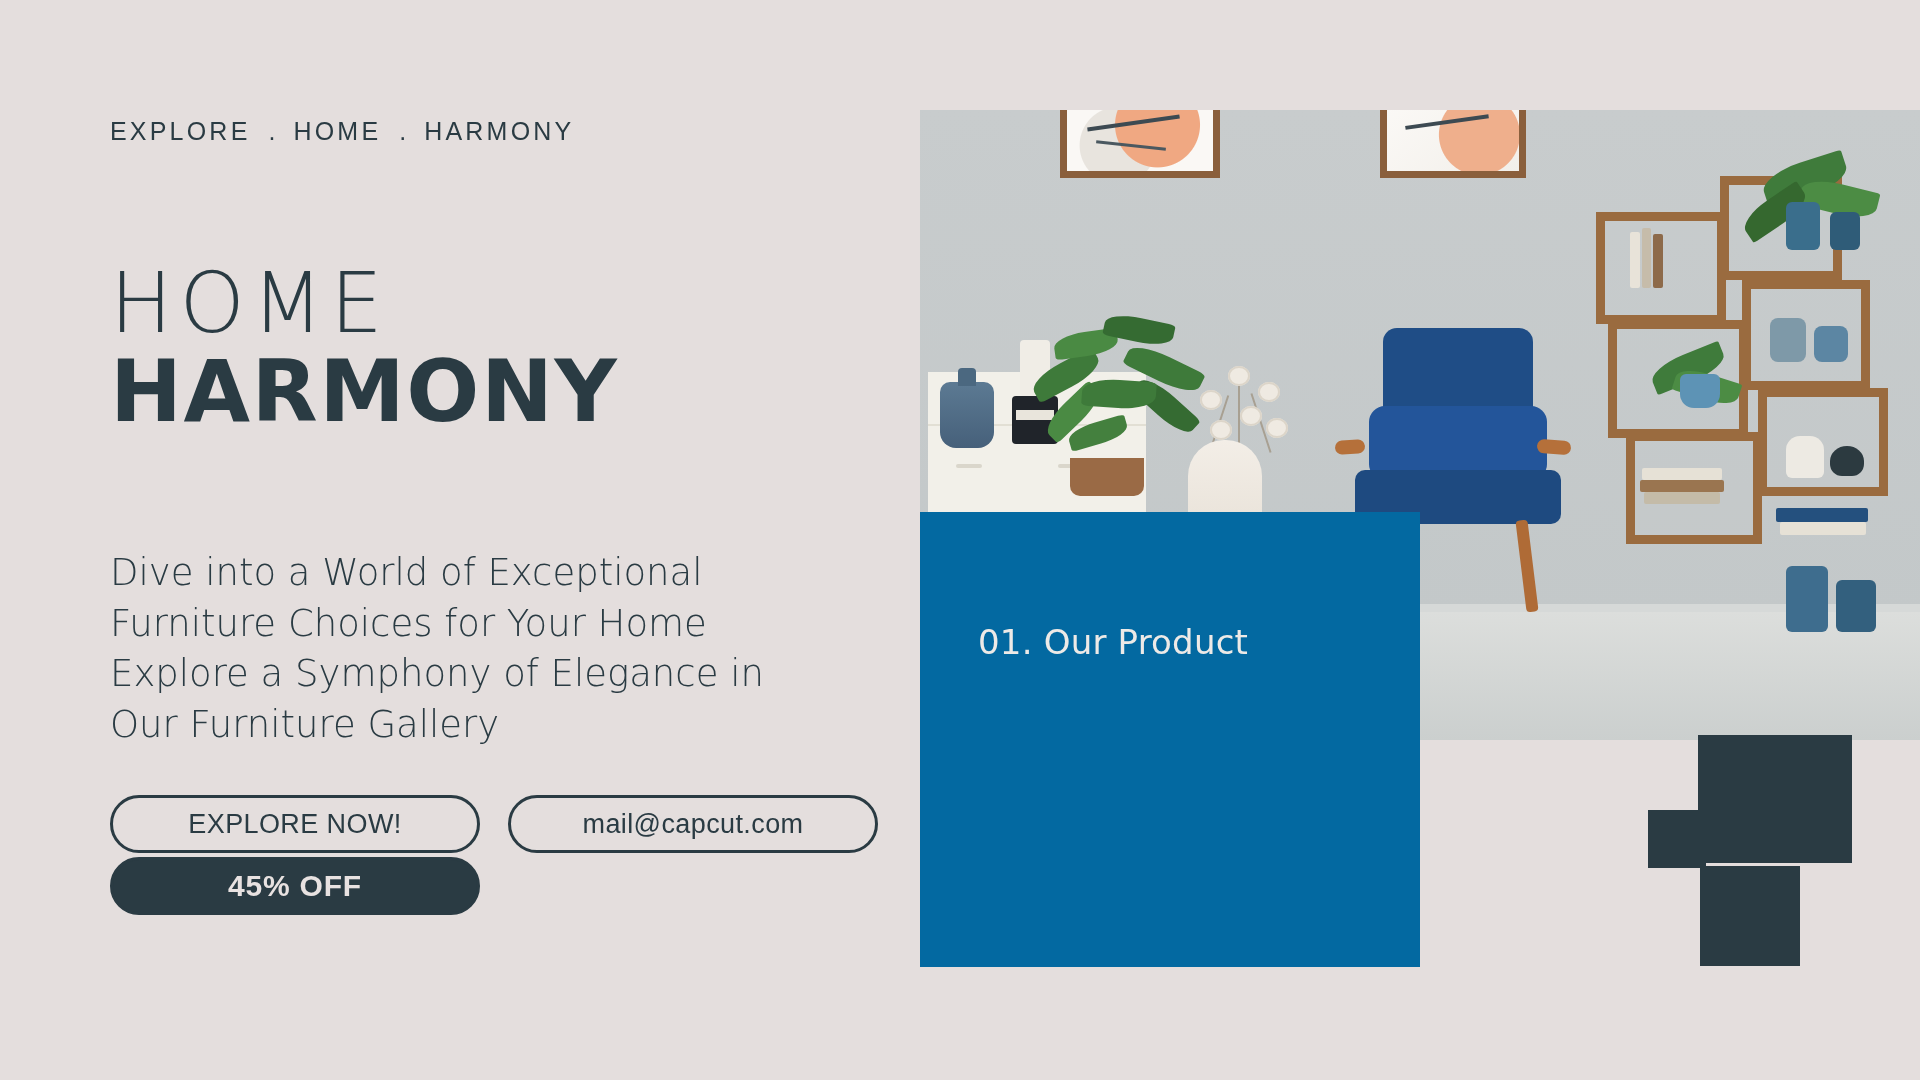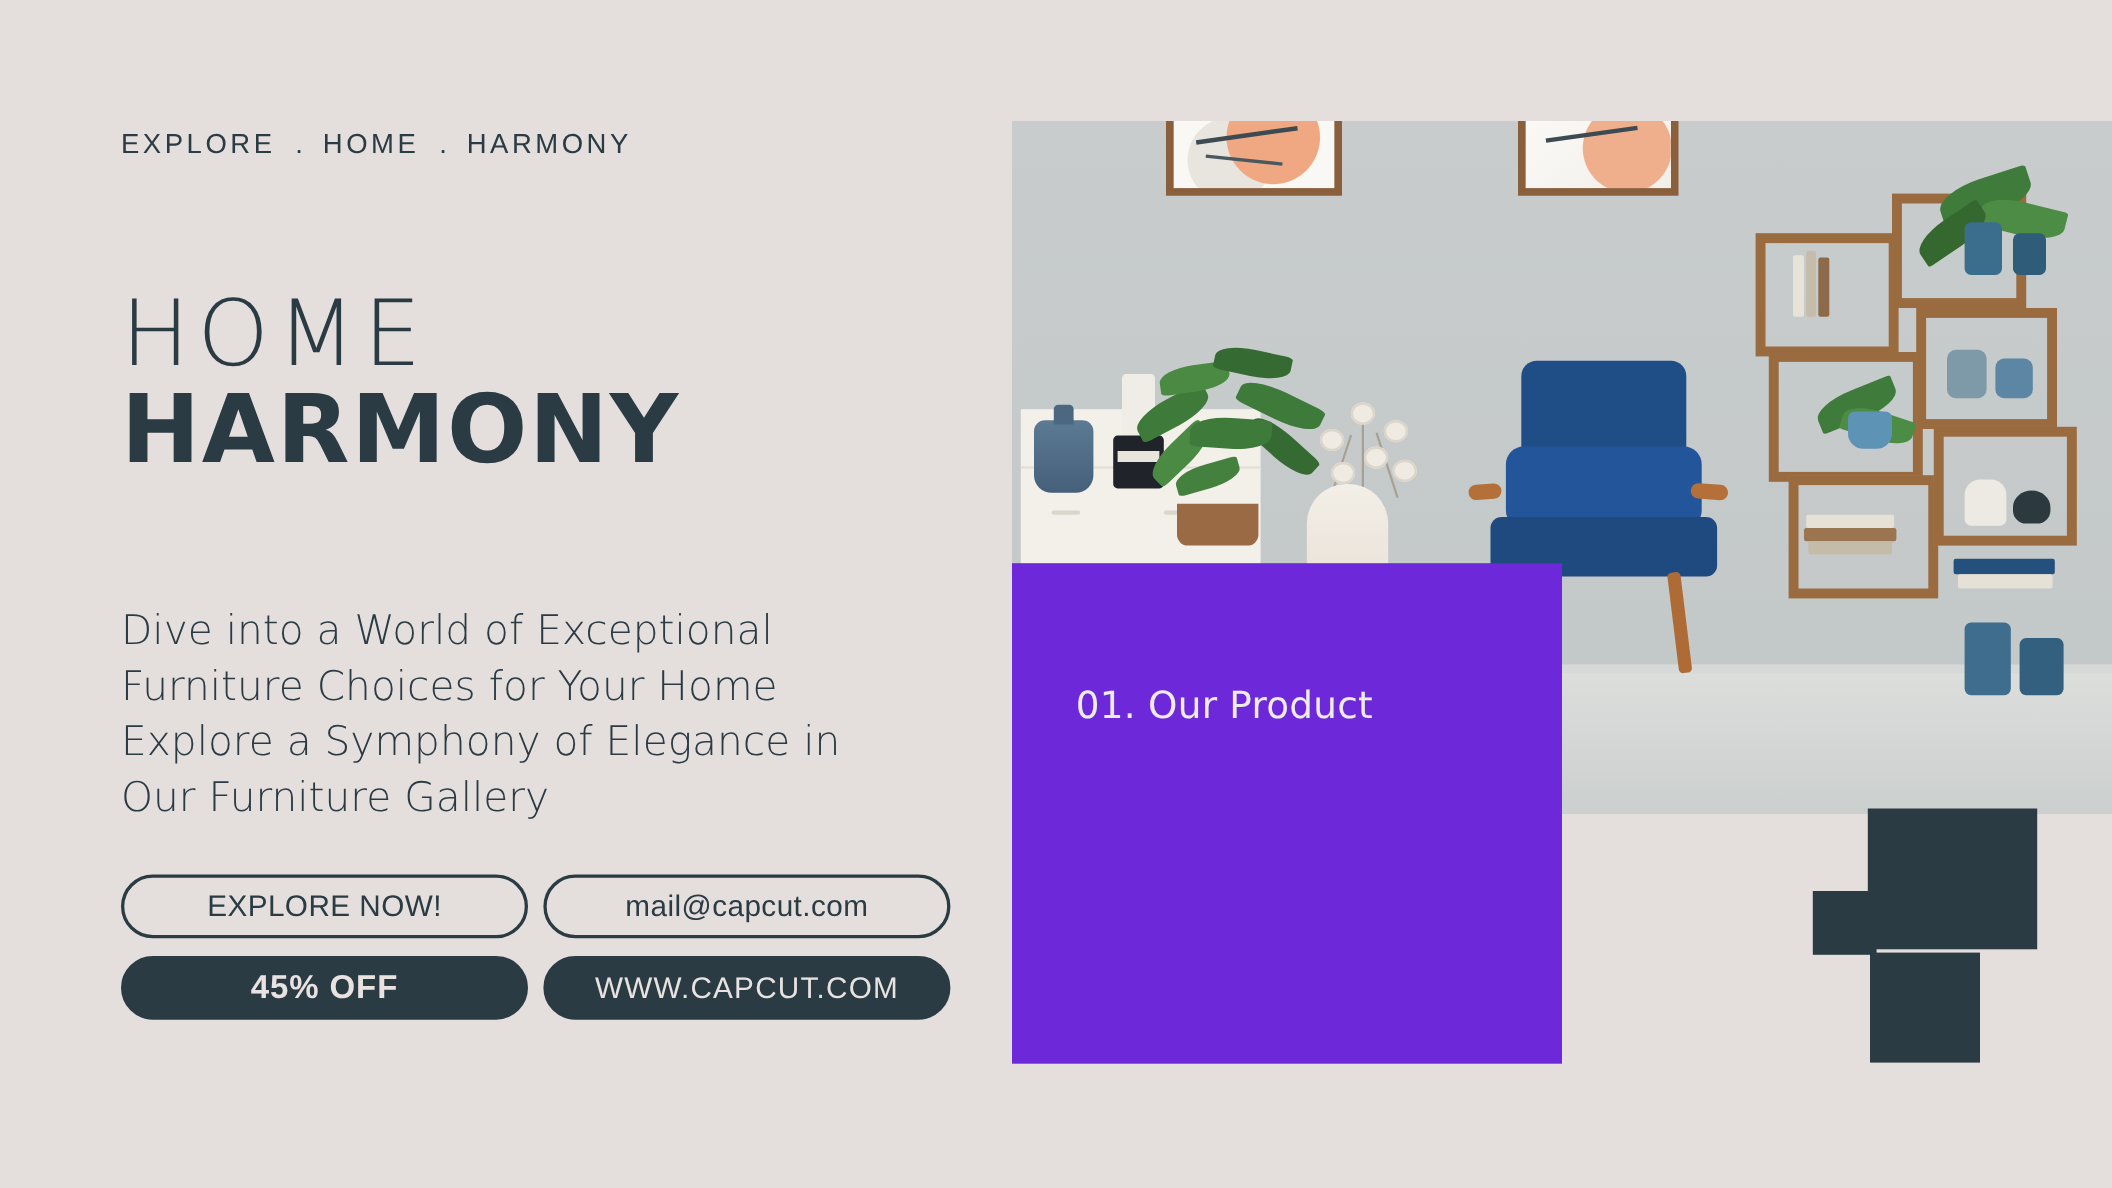--- a/index.html
+++ b/index.html
@@ -33,21 +33,21 @@
     font-family:"DejaVu Sans", sans-serif;
   }
 
   .lede {
     position:absolute; left:0; top:548px; width:725px;
     font-size:37px; font-weight:300; line-height:1.37;
     color:#2A3B43; font-family:"DejaVu Sans", sans-serif;
   }
 
   .btn-grid { position:absolute; left:0; top:795px; }
-  .btn-row { display:flex; gap:14px; margin-bottom:16px; }
+  .btn-row { display:flex; gap:28px; margin-bottom:4px; }
   .btn {
     height:58px; display:flex; align-items:center; justify-content:center;
     border-radius:40px; white-space:nowrap; cursor:pointer;
   }
   .btn-outline {
     border:3px solid #2A3B43; background:transparent; color:#2A3B43;
   }
   .btn-fill { background:#2A3B43; color:#E8E2E1; border:3px solid #2A3B43; }
   .w-explore { width:370px; }
   .w-mail    { width:370px; }
@@ -108,21 +108,21 @@
 
   .shelf { position:absolute; right:0; top:58px; width:330px; height:520px; }
   .shelf-box { position:absolute; border:9px solid #9A6B3F; background:rgba(200,204,205,0.25); }
   .book { position:absolute; border-radius:2px; }
   .greenery { position:absolute; border-radius:50% 6% 50% 6%; background:#3F7B3B; }
   .obj { position:absolute; border-radius:6px; }
 
   
   .card {
     position:absolute; left:920px; top:512px; width:500px; height:455px;
-    background:#6d28d9; padding:110px 52px 0 58px;
+    background:#0369a1; padding:110px 52px 0 58px;
   }
   .card-title { font-size:34px; font-weight:400; color:#EDEAE7; letter-spacing:0.2px;
     font-family:"DejaVu Sans", sans-serif; }
   .card-desc { margin-top:30px; font-size:23px; font-weight:300; line-height:1.43;
     color:#DEDAD6; width:370px; font-family:"DejaVu Sans", sans-serif; }
 
   
   .sq { position:absolute; background:#2A3B43; }
   .sq-a { left:1698px; top:735px; width:154px; height:128px; }
   .sq-b { left:1648px; top:810px; width:58px; height:58px; }
@@ -154,23 +154,20 @@
         <span class="btn-label">EXPLORE NOW!</span>
       </div>
       <div class="btn btn-outline w-mail">
         <span class="btn-label">mail@capcut.com</span>
       </div>
     </div>
     <div class="btn-row">
       <div class="btn btn-fill w-explore">
         <span class="btn-label-bold">45% OFF</span>
       </div>
-      <div class="btn btn-fill w-mail">
-        <span class="btn-label-wide">WWW.CAPCUT.COM</span>
-      </div>
     </div>
   </div>
 </div>
 
 <div class="photo">
   <div class="wall"></div>
   <div class="baseboard"></div>
   <div class="floor"></div>
 
   <div class="frame" style="left:140px;top:-10px;width:160px;height:78px;">

